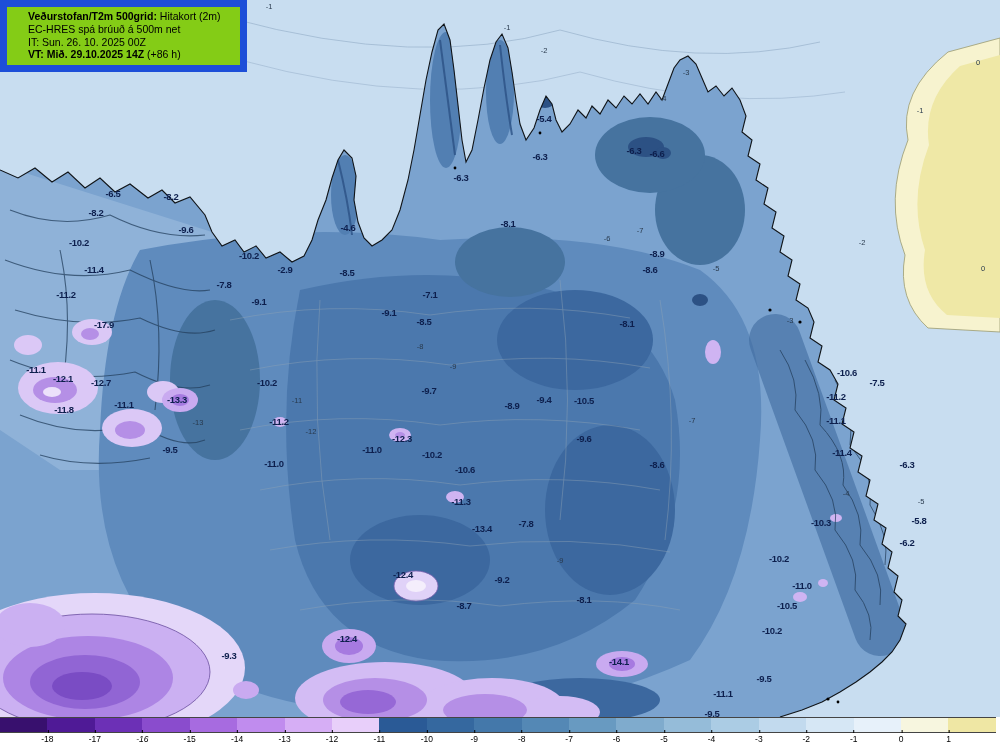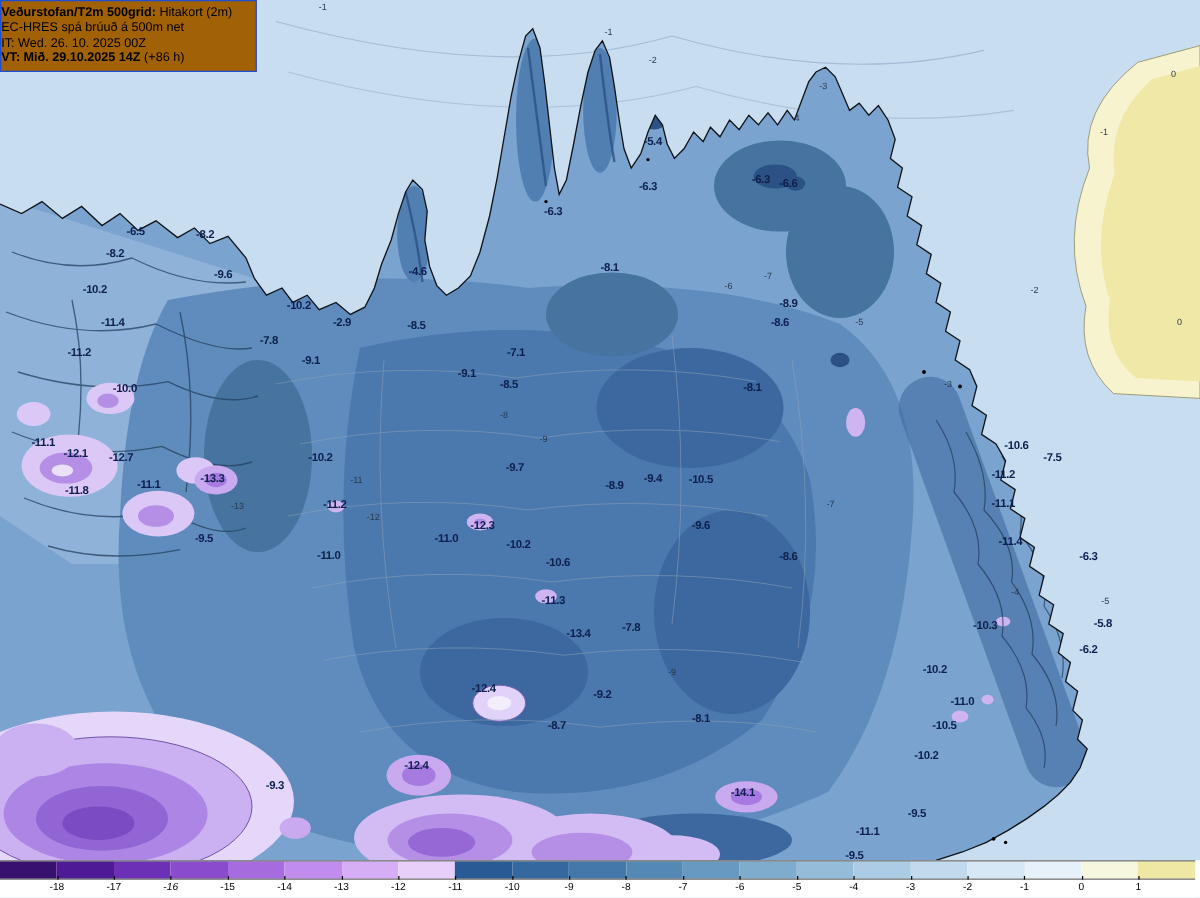--- a/index.html
+++ b/index.html
@@ -12,22 +12,22 @@
   .labels-layer{position:absolute;top:0;left:0;width:1000px;height:717px;pointer-events:none;}
   .tlabel{
     position:absolute;transform:translate(-50%,-50%);
     font-weight:bold;font-size:9.5px;color:#0d1f4d;letter-spacing:-0.3px;white-space:nowrap;
   }
   .clabel{
     position:absolute;transform:translate(-50%,-50%);
     font-size:7.5px;color:#28394c;white-space:nowrap;
   }
   .titlebox{
-    position:absolute;top:0;left:0;z-index:6;background:#a16207;border:1px solid #1d4ed8;
-    padding:3px 7px 4px 0;font-size:10.5px;line-height:1.22;color:#000;min-width:205px;
+    position:absolute;top:0;left:0;z-index:6;background:#84cc16;border:7px solid #1d4ed8;
+    padding:3px 7px 4px 21px;font-size:10.5px;line-height:1.22;color:#000;min-width:205px;
   }
   .titlebox .b{font-weight:bold;}
   .colorbar{position:absolute;left:0;bottom:0;width:996px;height:31px;background:#ffffff;z-index:6;}
   .cb-strip{display:flex;height:16px;border-top:1px solid #444;border-bottom:1px solid #444;box-sizing:border-box;}
   .cb-seg{flex:1 1 auto;}
   .cb-ticks{position:relative;height:14px;font-size:8.5px;color:#000;}
   .cb-tick{position:absolute;top:1px;transform:translateX(-50%);}
   .cb-tick::before{content:"";position:absolute;left:50%;top:-4px;width:1px;height:3px;background:#000;}
 </style>
 </head>
@@ -171,21 +171,21 @@
       <span class="tlabel" style="left: 96px; top: 212px;">-8.2</span>
       <span class="tlabel" style="left: 171px; top: 196px;">-8.2</span>
       <span class="tlabel" style="left: 186px; top: 229px;">-9.6</span>
       <span class="tlabel" style="left: 79px; top: 242px;">-10.2</span>
       <span class="tlabel" style="left: 94px; top: 269px;">-11.4</span>
       <span class="tlabel" style="left: 249px; top: 255px;">-10.2</span>
       <span class="tlabel" style="left: 285px; top: 269px;">-2.9</span>
       <span class="tlabel" style="left: 66px; top: 294px;">-11.2</span>
       <span class="tlabel" style="left: 224px; top: 284px;">-7.8</span>
       <span class="tlabel" style="left: 259px; top: 301px;">-9.1</span>
-      <span class="tlabel" style="left: 104px; top: 324px;">-10.0</span>
+      <span class="tlabel" style="left: 104px; top: 324px;">-17.9</span>
       <span class="tlabel" style="left: 348px; top: 227px;">-4.6</span>
       <span class="tlabel" style="left: 347px; top: 272px;">-8.5</span>
       <span class="tlabel" style="left: 430px; top: 294px;">-7.1</span>
       <span class="tlabel" style="left: 389px; top: 312px;">-9.1</span>
       <span class="tlabel" style="left: 424px; top: 321px;">-8.5</span>
       <span class="tlabel" style="left: 461px; top: 177px;">-6.3</span>
       <span class="tlabel" style="left: 540px; top: 156px;">-6.3</span>
       <span class="tlabel" style="left: 544px; top: 118px;">-5.4</span>
       <span class="tlabel" style="left: 634px; top: 150px;">-6.3</span>
       <span class="tlabel" style="left: 657px; top: 153px;">-6.6</span>
@@ -260,21 +260,21 @@
       <span class="clabel" style="left: 692px; top: 420px;">-7</span>
       <span class="clabel" style="left: 846px; top: 493px;">-4</span>
       <span class="clabel" style="left: 921px; top: 501px;">-5</span>
       <span class="clabel" style="left: 560px; top: 560px;">-9</span>
     </div>
 </div>
 
 <div class="titlebox">
   <div><span class="b">Veðurstofan/T2m 500grid:</span><span> Hitakort (2m)</span></div>
   <div>EC-HRES spá brúuð á 500m net</div>
-  <div>IT: Wed. 26. 10. 2025 00Z</div>
+  <div>IT: Sun. 26. 10. 2025 00Z</div>
   <div><span class="b">VT: Mið. 29.10.2025 14Z</span><span> (+86 h)</span></div>
 </div>
 
 <div class="colorbar">
   <div class="cb-strip">
       <div class="cb-seg" style="background: rgb(56, 16, 110);"></div>
       <div class="cb-seg" style="background: rgb(79, 26, 150);"></div>
       <div class="cb-seg" style="background: rgb(108, 48, 182);"></div>
       <div class="cb-seg" style="background: rgb(138, 76, 205);"></div>
       <div class="cb-seg" style="background: rgb(167, 107, 224);"></div>

